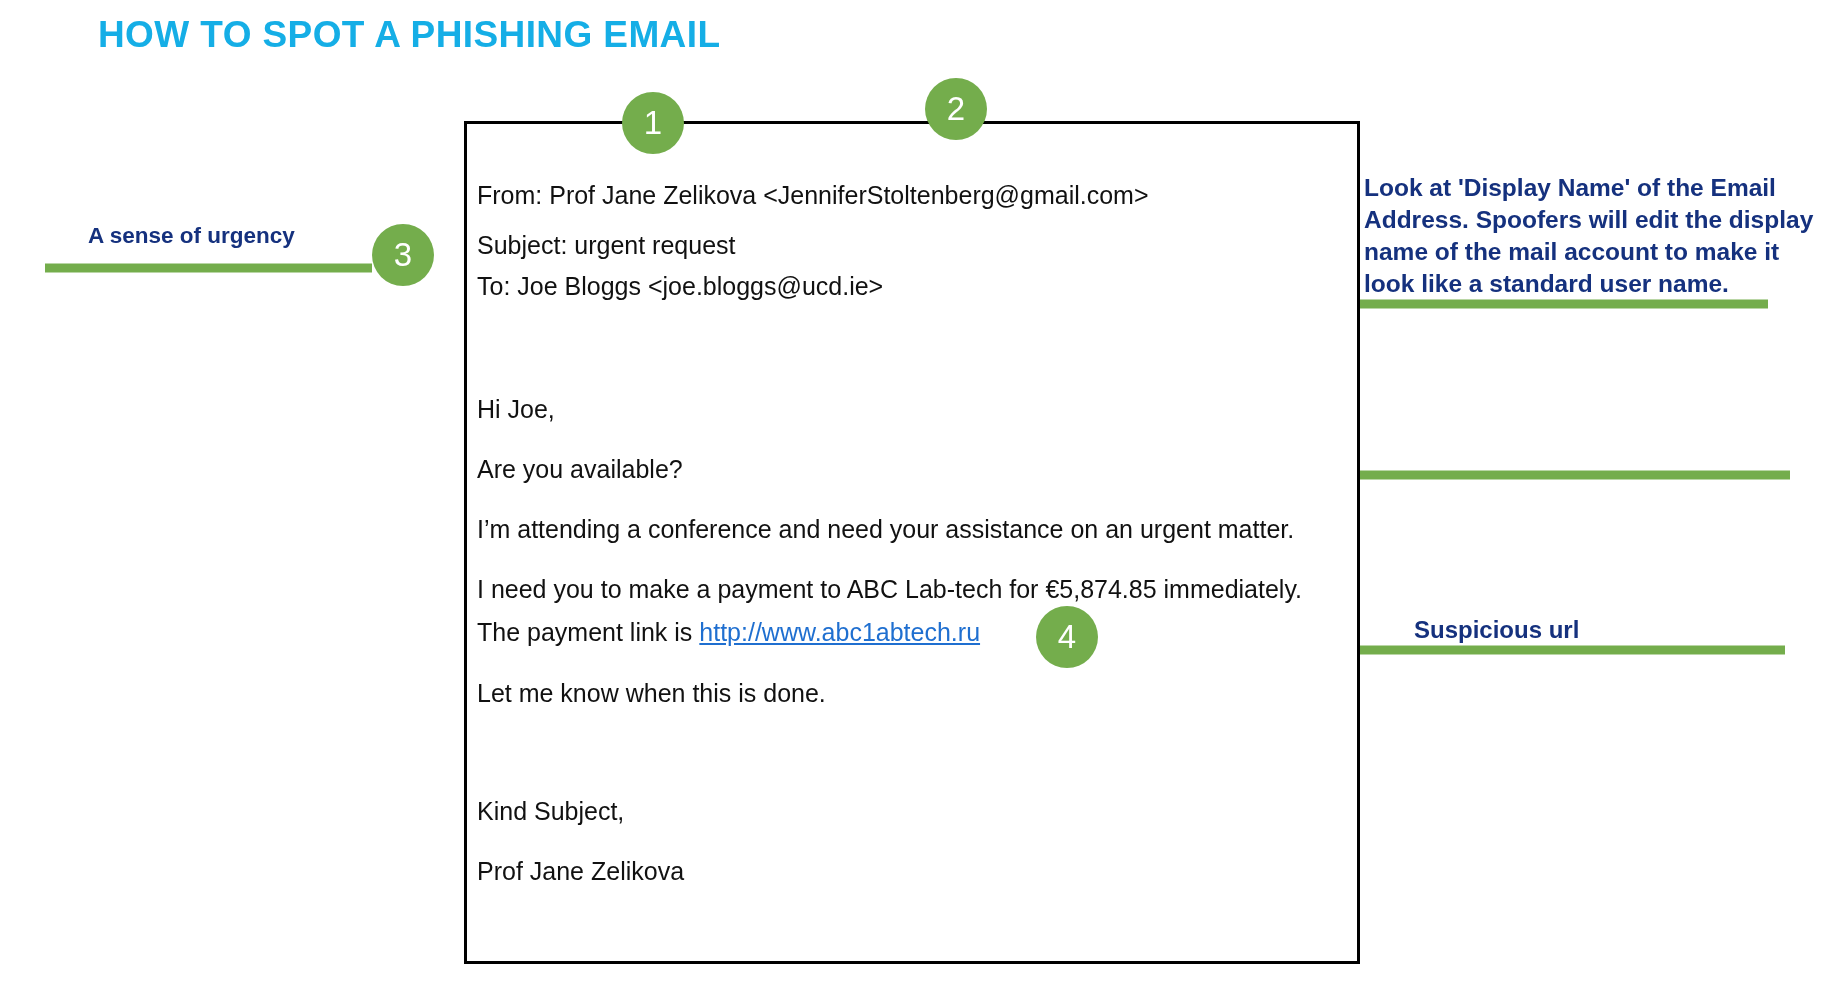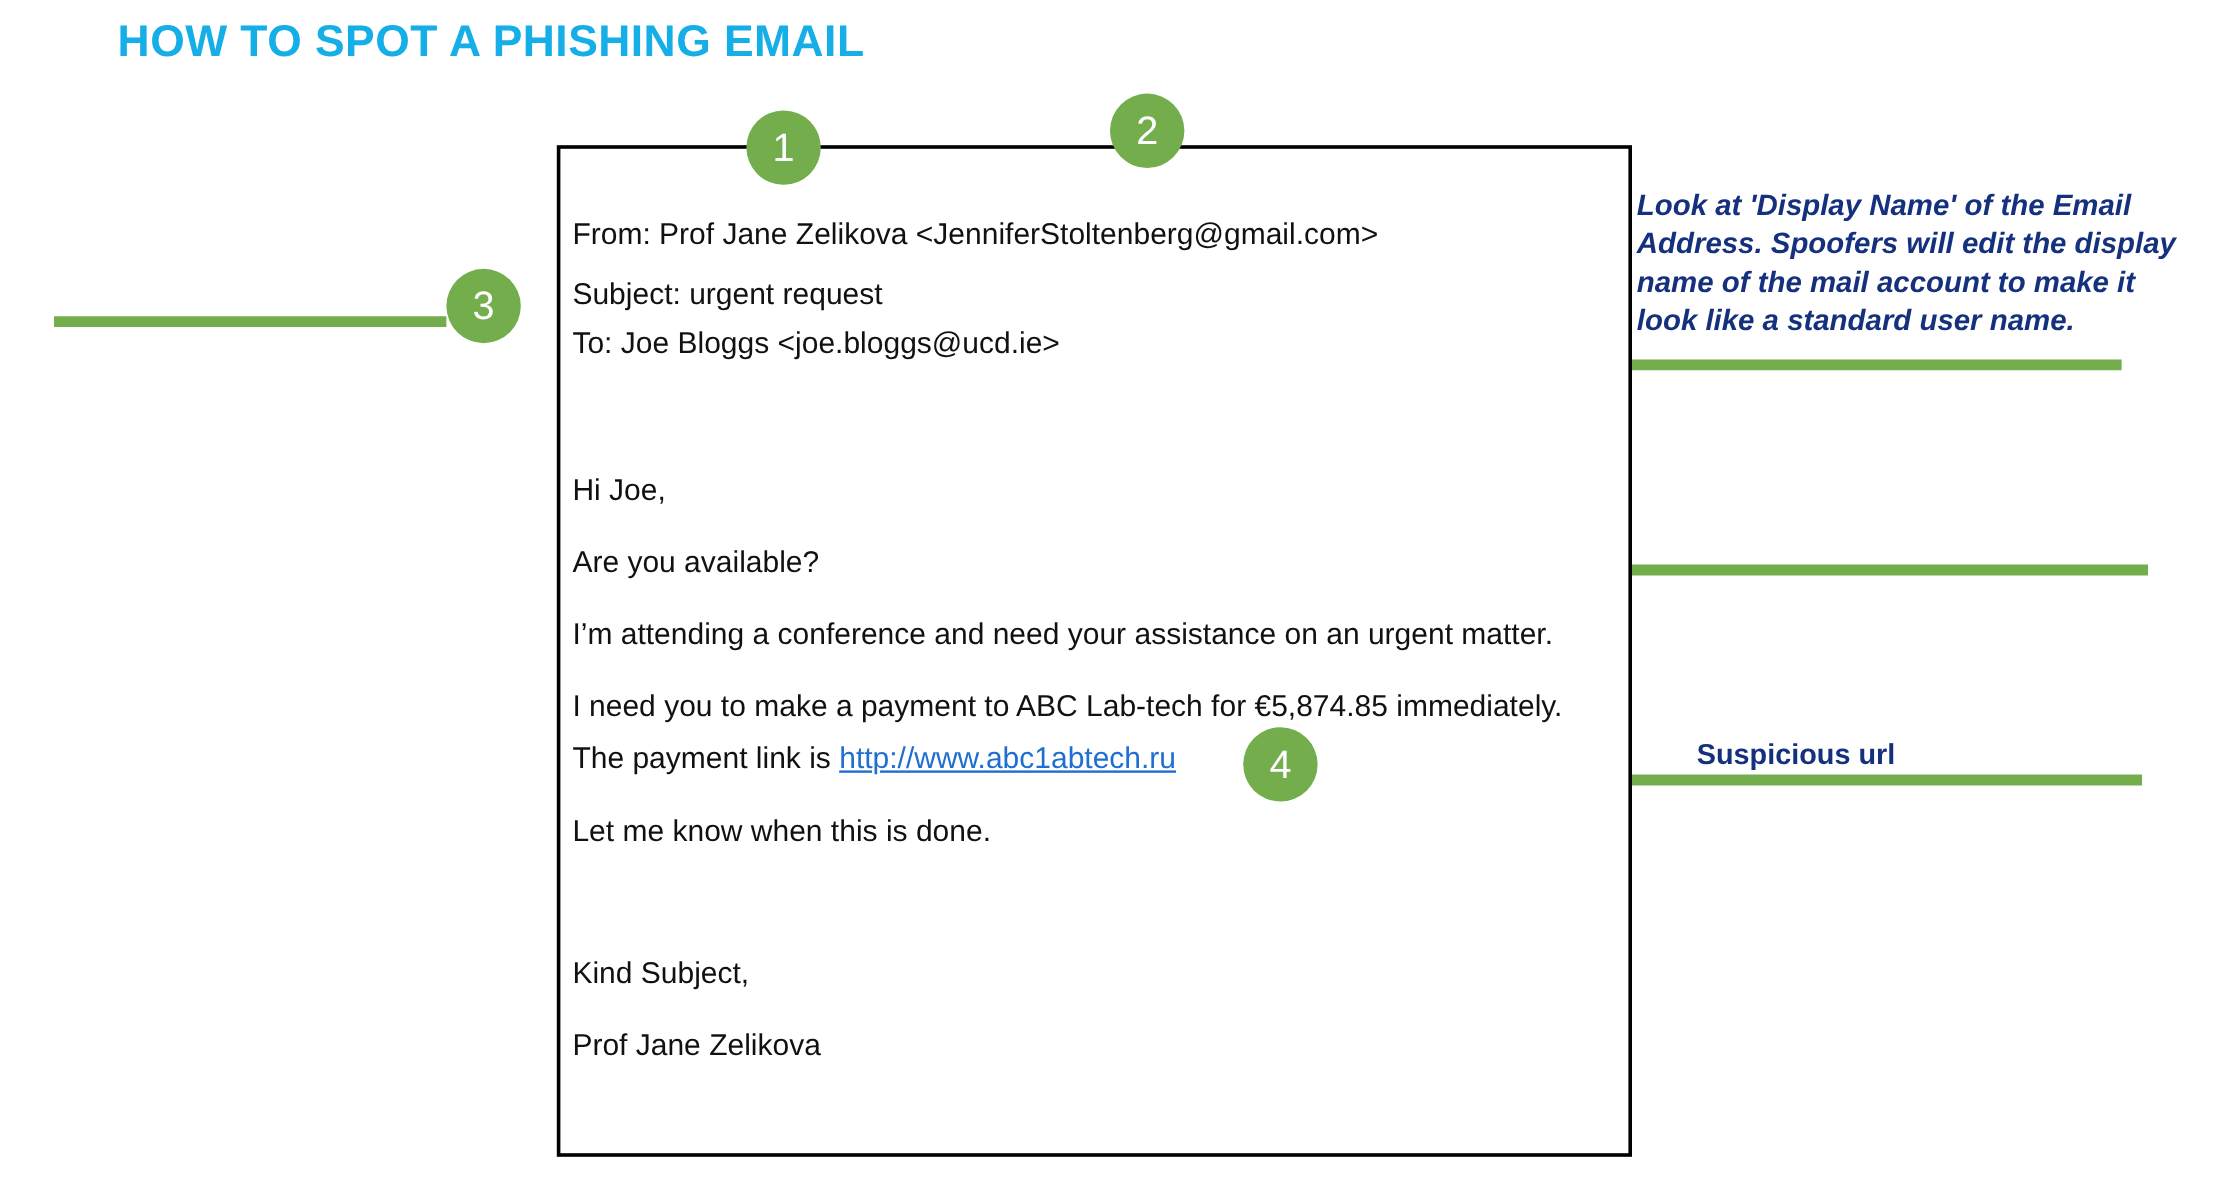--- a/index.html
+++ b/index.html
@@ -88,24 +88,23 @@
   
   .annotation {
     position: absolute;
     font-family: "Liberation Sans", sans-serif;
     font-weight: bold;
     color: #15317E;
     line-height: 1.30;
   }
   #ann-1 {
     left: 1364px;
-    top: 156px;
+    top: 172px;
     width: 470px;
     font-size: 24.5px;
-    font-style: italic;
   }
   #ann-2 {
     left: 1374px;
     top: 400px;
     width: 440px;
     font-size: 24.5px;
   }
   #ann-3 {
     left: 88px;
     top: 221px;
@@ -159,15 +158,16 @@
     <div class="email-text" style="left:10px; top:674px;">Kind Subject,</div>
     <div class="email-text" style="left:10px; top:734px;">Prof Jane Zelikova</div>
   </div>
 
   <div class="badge" style="left:622px; top:92px;">1</div>
   <div class="badge" style="left:925px; top:78px;">2</div>
   <div class="badge" style="left:372px; top:224px;">3</div>
   <div class="badge" style="left:1036px; top:606px;">4</div>
 
   <div class="annotation" id="ann-1">Look at 'Display Name' of the Email Address. Spoofers will edit the display name of the mail account to make it look like a standard user name.</div>
+  <div class="annotation" id="ann-3">A sense of urgency</div>
   <div class="annotation" id="ann-4">Suspicious url</div>
 
 </div>
 
 </body></html>

